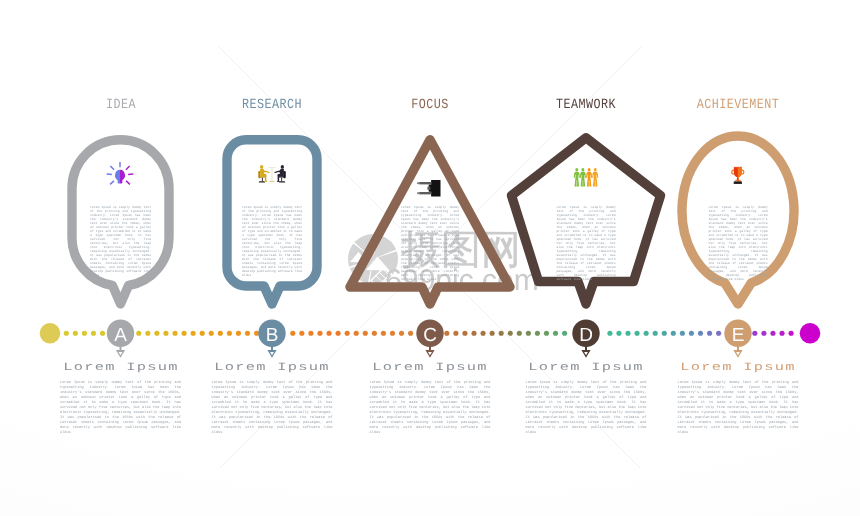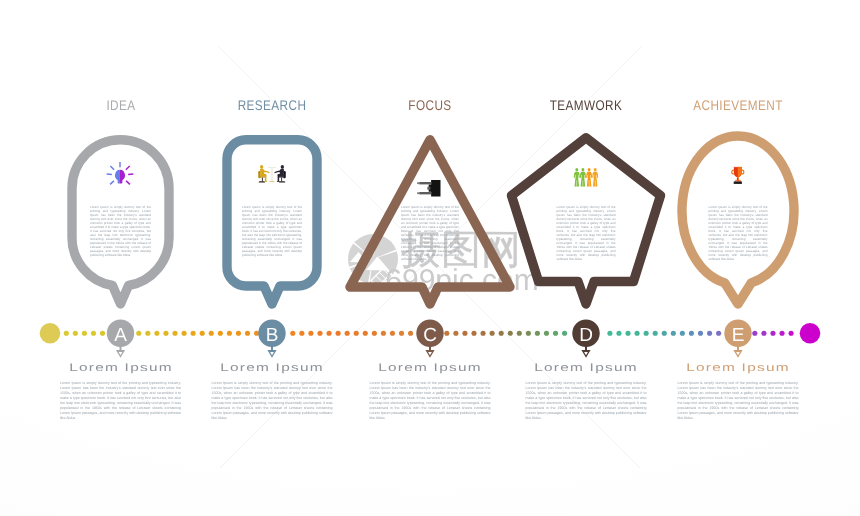--- a/index.html
+++ b/index.html
@@ -6,21 +6,21 @@
   html,body{margin:0;padding:0;background:#ffffff;}
   body{width:860px;height:516px;overflow:hidden;
        font-family:"Liberation Sans",sans-serif;
        -webkit-font-smoothing:antialiased;text-rendering:geometricPrecision;}
   #stage{position:absolute;left:0;top:0;width:860px;height:516px;overflow:hidden;
          background:#ffffff;}
   #bg{position:absolute;left:0;top:0;width:860px;height:516px;
       background:radial-gradient(130% 110% at 50% 30%, #ffffff 0%, #ffffff 55%, #fdfdfd 76%, #fafafb 90%, #f5f5f6 100%);}
   svg.layer{position:absolute;left:0;top:0;}
   svg text{paint-order:stroke;shape-rendering:geometricPrecision;text-rendering:geometricPrecision;}
-  .abs{position:absolute;}
+  .abs{position:absolute;font-family:Liberation Mono, monospace;}
   .ttl{position:absolute;white-space:nowrap;font-weight:400;
        font-size:14px;letter-spacing:0.5px;
        transform:translateX(-50%) scaleX(0.84);transform-origin:center top;}
   .hdg{position:absolute;white-space:nowrap;font-weight:400;
        font-size:11px;letter-spacing:0.9px;
        transform:translateX(-50%) scaleX(1.4);transform-origin:center top;}
   .para{position:absolute;transform:translateX(-50%);text-align:justify;
         -webkit-hyphens:auto;hyphens:auto;}
 </style>
 </head>

